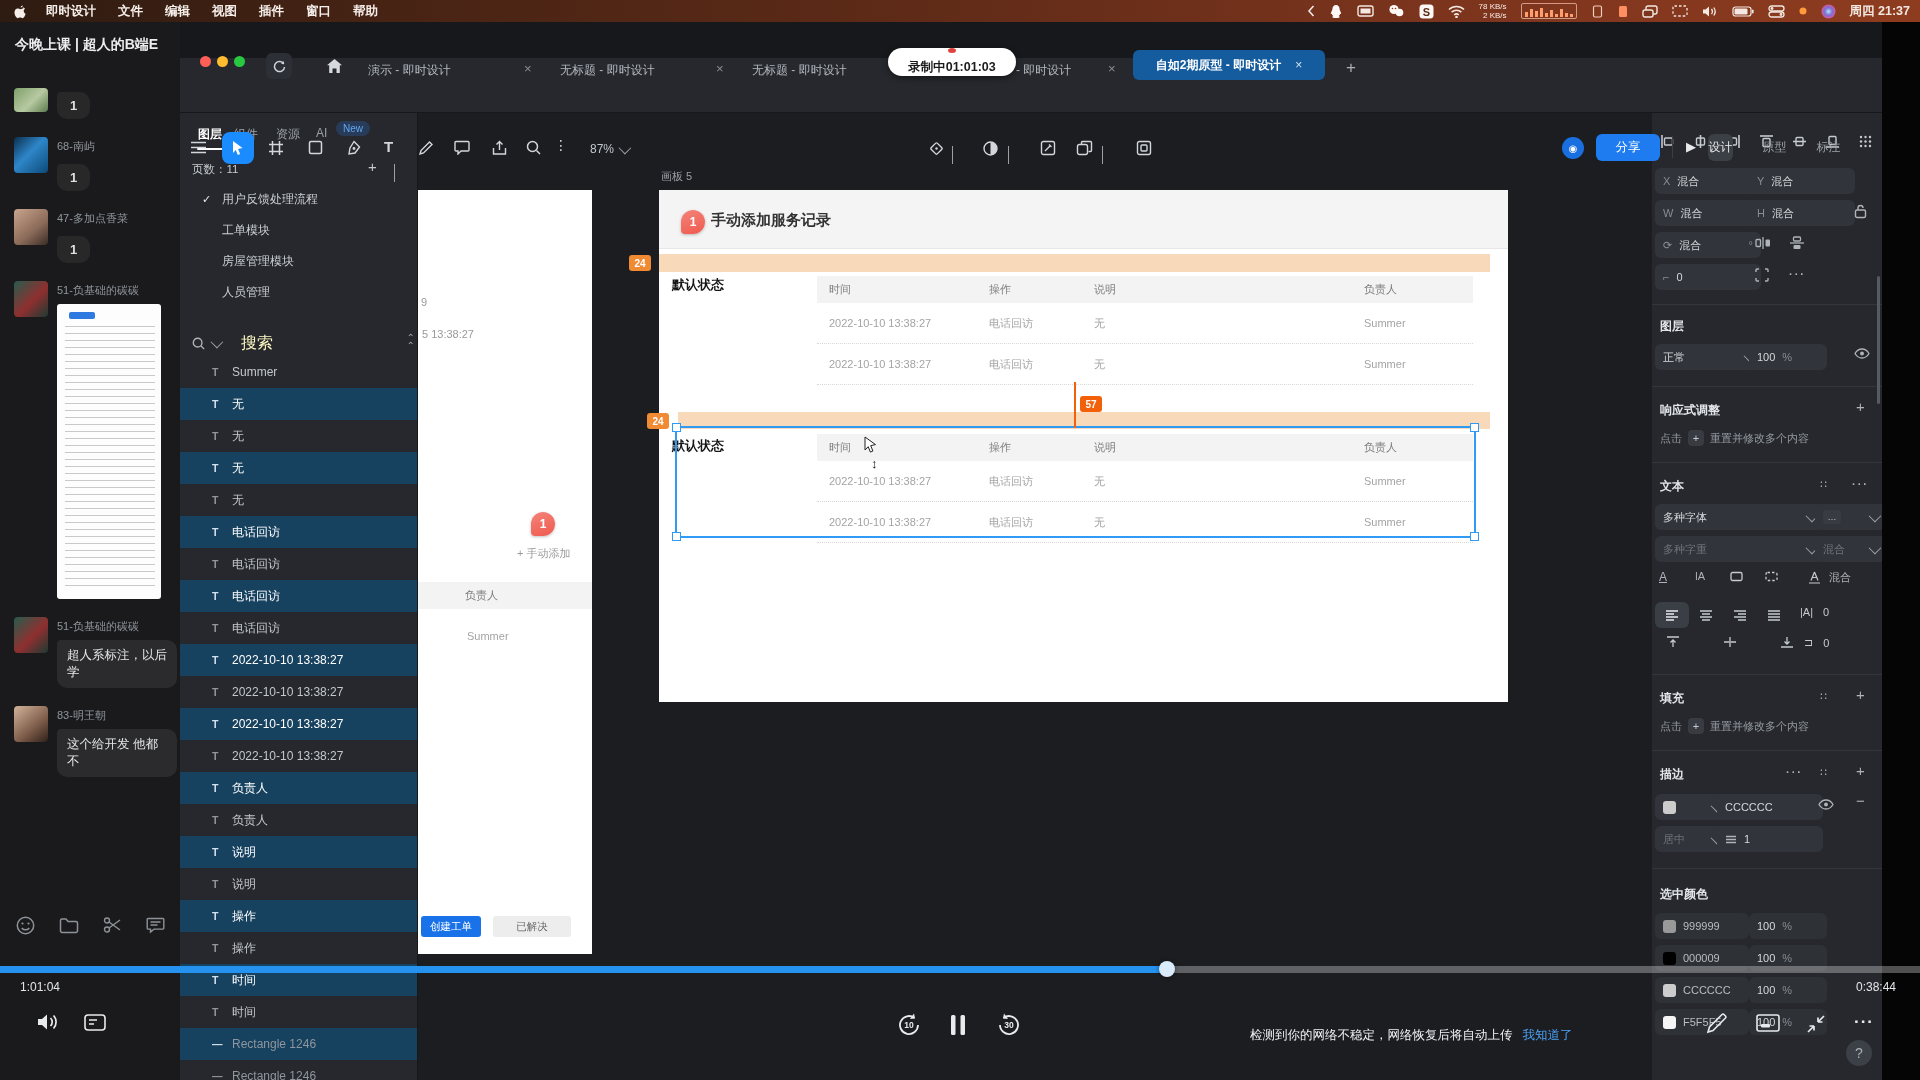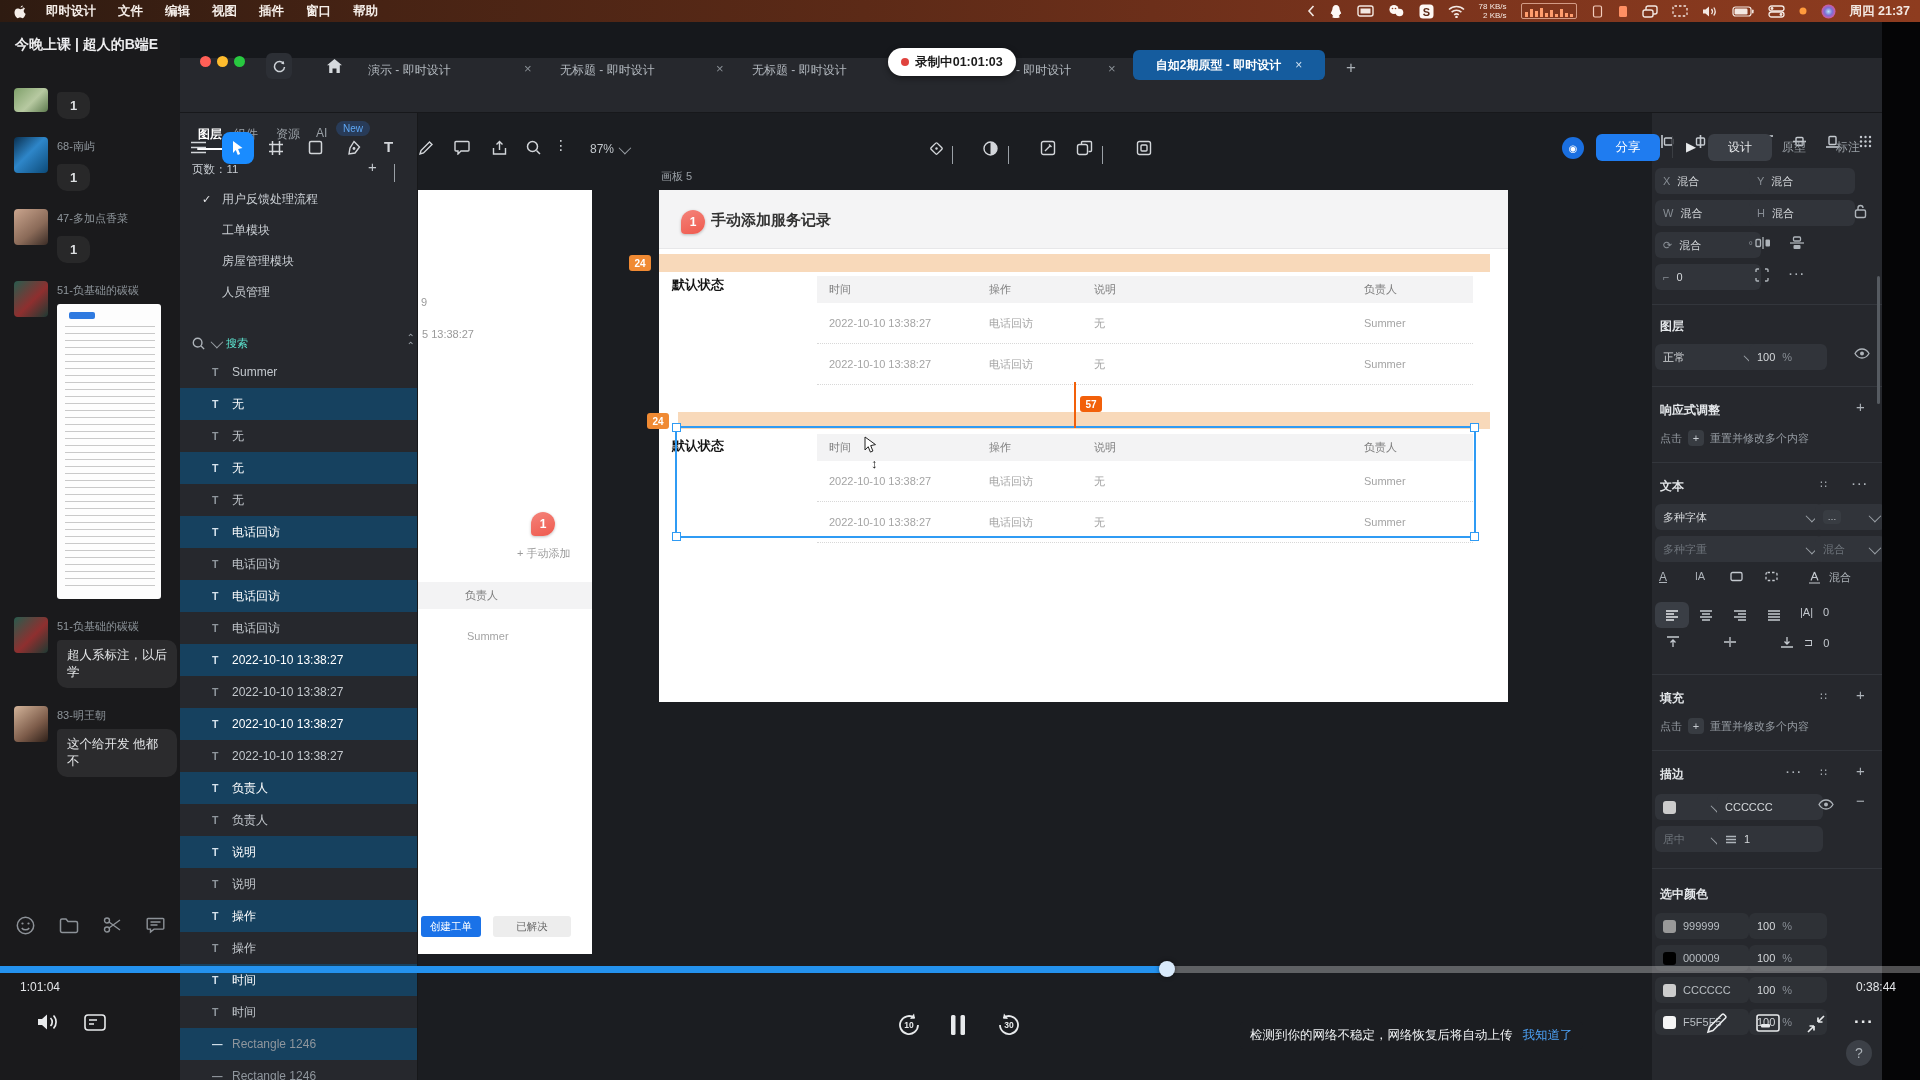--- a/index.html
+++ b/index.html
@@ -51,55 +51,55 @@
   .btn-refresh{position:absolute;left:86px;top:31px;width:26px;height:26px;background:#2c2f35;border-radius:6px;
     display:flex;align-items:center;justify-content:center;color:#cdd2d7;}
   .tb-home{position:absolute;left:146px;top:36px;color:#d6dade;}
   .tab{position:absolute;top:40px;font-size:12px;color:#b4bac0;white-space:nowrap;}
   .tab-x{position:absolute;top:39px;font-size:13px;color:#8a9096;}
   .tab-active{position:absolute;left:953px;top:28px;width:192px;height:30px;background:#155c9e;border-radius:6px;
     display:flex;align-items:center;justify-content:center;color:#fff;font-size:12px;font-weight:bold;}
   .tab-active .x{margin-left:14px;font-weight:normal;color:#cfe2f2;}
   .tab-plus{position:absolute;left:1166px;top:36px;font-size:17px;color:#aab0b6;}
   .rec-pill{position:absolute;left:708px;top:26px;width:128px;height:28px;background:#fff;border-radius:14px;
-    box-shadow:0 2px 6px rgba(0,0,0,.45);display:flex;align-items:center;justify-content:center;gap:6px;z-index:12;}
+    box-shadow:0 2px 6px rgba(0,0,0,.45);display:flex;align-items:center;justify-content:center;gap:6px;z-index:12;flex-direction:column;}
   .rec-dot{width:8px;height:8px;border-radius:50%;background:#e0433e;}
   .rec-txt{font-size:12.5px;font-weight:bold;color:#1b1b1b;}
   #toolbar{left:180px;top:58px;width:1702px;height:54px;background:#26282d;border-bottom:1px solid #17181b;z-index:9;}
   .tool{position:absolute;top:82px;color:#d3d6da;}
   .tool-active{position:absolute;left:42px;top:74px;width:32px;height:32px;background:#1a8cff;border-radius:8px;
     display:flex;align-items:center;justify-content:center;}
   .zoomctl{position:absolute;left:410px;top:84px;font-size:12px;color:#c3c8cd;display:flex;gap:5px;align-items:center;}
   .chev{width:8px;height:8px;border-right:1.5px solid #9aa0a6;border-bottom:1.5px solid #9aa0a6;transform:rotate(45deg) translateY(-2px);}
   .avatar-btn{position:absolute;left:1382px;top:79px;width:22px;height:22px;border-radius:50%;background:#1a6fe0;
     display:flex;align-items:center;justify-content:center;color:#fff;font-size:10px;}
   .share-btn{position:absolute;left:1416px;top:76px;width:64px;height:27px;background:#1f7cf0;border-radius:6px;
     display:flex;align-items:center;justify-content:center;color:#fff;font-size:12.5px;}
   .tb-div{position:absolute;left:1492px;top:78px;width:1px;height:22px;background:#3a3d42;}
   .play-btn{position:absolute;left:1506px;top:81px;color:#e8eaec;font-size:13px;}
-  .mode{position:absolute;top:76px;width:64px;height:27px;display:flex;align-items:center;justify-content:center;
+  .mode{position:absolute;top:76px;width:25px;height:27px;display:flex;align-items:center;justify-content:center;
     font-size:12px;color:#9aa0a6;border-radius:6px;}
   .mode.on{background:#3b3f46;color:#e9ebed;}
   
   #lpanel{left:180px;top:112px;width:237px;height:968px;background:#26282d;border-right:1px solid #17181a;z-index:8;overflow:hidden;}
   .ltab{position:absolute;top:14px;font-size:12px;color:#9aa0a6;}
   .ltab.on{color:#fff;font-weight:bold;}
   .ltab-line{position:absolute;left:17px;top:36px;width:26px;height:2px;background:#fff;border-radius:1px;}
   .new-badge{position:absolute;left:156px;top:9px;padding:2px 7px;border-radius:8px;background:rgba(47,107,190,.30);
     color:#5fa8f5;font-size:10px;}
   .pages-head{position:absolute;left:12px;top:50px;font-size:11.5px;color:#c6cbd0;}
   .pg-plus{position:absolute;left:188px;top:46px;font-size:15px;color:#c3c8cd;}
   .pg-col{position:absolute;left:214px;top:52px;}
   .pg-col .chev{transform:rotate(-135deg);}
   #pages{position:absolute;left:0;top:72px;width:237px;}
   .page-row{height:31px;display:flex;align-items:center;font-size:12px;color:#c9ced3;padding-left:42px;position:relative;}
   .page-check{position:absolute;left:22px;color:#e8eaec;font-size:11px;display:none;}
   .page-row.chk .page-check{display:block;}
   .search-row{position:absolute;left:0;top:216px;width:237px;height:30px;display:flex;align-items:center;padding-left:12px;gap:6px;}
-  .search-ph{font-size:11px;color:#5eead4;}
+  .search-ph{font-size:16px;color:#fef9c3;margin-left:15px;}
   .collapse{position:absolute;right:14px;top:6px;color:#9aa0a6;font-size:10px;line-height:8px;text-align:center;}
   #layers{position:absolute;left:0;top:244px;width:237px;}
   .lrow{height:32px;display:flex;align-items:center;padding-left:32px;font-size:12px;color:#c3c8cd;}
   .lrow .lic{width:20px;color:#8f969d;font-size:10.5px;font-weight:bold;}
   .lrow.sel{background:#16415f;color:#fff;}
   .lrow.sel .lic{color:#d5e2ec;}
   .lrow.dim{color:#8f969d;}
   
   #canvas{left:417px;top:112px;width:1235px;height:968px;background:#1b1d21;z-index:5;overflow:hidden;}
   .artboard{position:absolute;background:#fff;}

